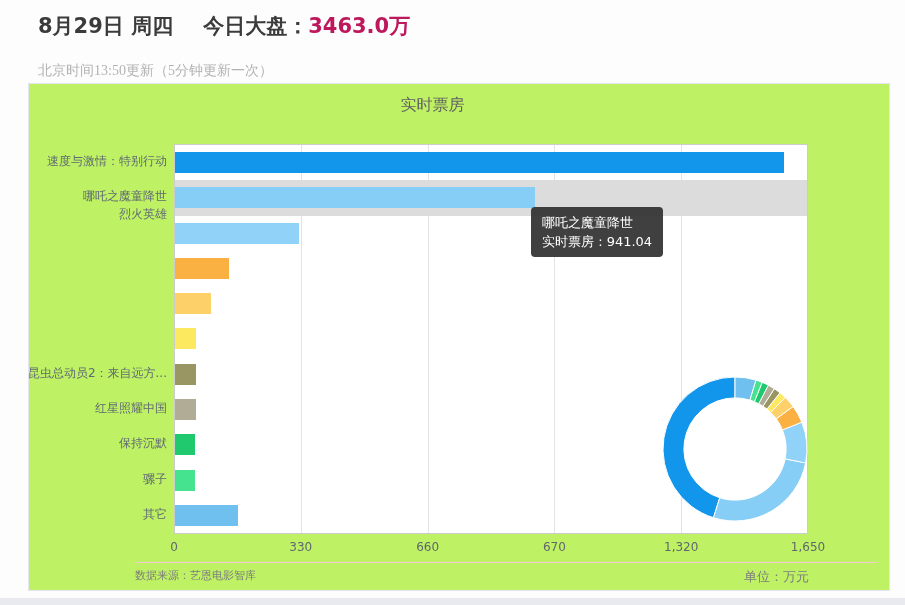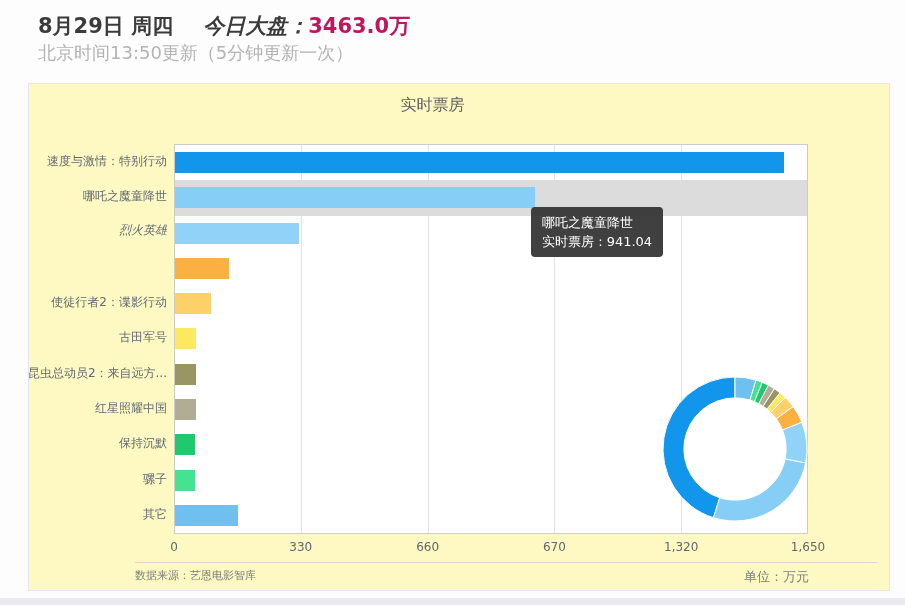--- a/index.html
+++ b/index.html
@@ -3,27 +3,27 @@
 <meta charset="utf-8">
 <style>
   html,body{margin:0;padding:0;}
   body{
     width:905px;height:605px;position:relative;overflow:hidden;
     background:#fdfdfe;
     font-family:"DejaVu Sans","Liberation Sans",sans-serif;
   }
   .header{position:absolute;left:38px;top:12px;}
   .title-line{font-size:21px;font-weight:bold;color:#3b3b3b;white-space:nowrap;}
-  .title-line .gap{margin-left:30px;font-style:italic;}
+  .title-line .gap{margin-left:30px;}
   .red-value{color:#f01414;}
-  .subtitle{margin-top:1px;font-size:18px;color:#b3b3b3;}
+  .subtitle{margin-top:22px;font-size:14px;color:#b3b3b3;font-family:Liberation Serif, serif;}
 
   .card{
     position:absolute;left:28px;top:83px;width:860px;height:506px;
-    border:1px solid #e5e5ef;background:#fef9c3;
+    border:1px solid #e5e5ef;background:#bef264;
   }
   .chart-title{
     position:absolute;top:11px;left:0;width:807px;text-align:center;
     font-size:16px;color:#616161;font-weight:500;
   }
   .labels{position:absolute;left:0;top:60px;width:138px;height:390px;}
   .cat-label{
     position:absolute;right:0;width:138px;text-align:left;
     font-size:12px;color:#606a73;white-space:nowrap;overflow:hidden;
     display:flex;align-items:center;justify-content:flex-end;
@@ -61,23 +61,21 @@
   </div>
   <div class="subtitle">北京时间13:50更新（5分钟更新一次）</div>
 </div>
 
 <div class="card">
   <div class="chart-title">实时票房</div>
 
   <div class="labels" id="labels">
       <div class="cat-label" style="top: 0px; height: 35.2727px;">速度与激情：特别行动</div>
       <div class="cat-label" style="top: 35.2727px; height: 35.2727px;">哪吒之魔童降世</div>
-      <div class="cat-label" style="top: 69px; height: 35.2727px; font-style: italic;">烈火英雄</div>
-      <div class="cat-label" style="top: 141.091px; height: 35.2727px;">使徒行者2：谍影行动</div>
-      <div class="cat-label" style="top: 176.364px; height: 35.2727px;">古田军号</div>
+      <div class="cat-label" style="top: 53px; height: 35.2727px;">烈火英雄</div>
       <div class="cat-label" style="top: 211.636px; height: 35.2727px;">昆虫总动员2：来自远方...</div>
       <div class="cat-label" style="top: 282.182px; height: 35.2727px;">保持沉默</div>
       <div class="cat-label" style="top: 246.909px; height: 35.2727px;">红星照耀中国</div>
       <div class="cat-label" style="top: 352.727px; height: 35.2727px;">其它</div>
       <div class="cat-label" style="top: 317.455px; height: 35.2727px;">骡子</div>
     </div>
   <div class="plot" id="plot">
       <div class="gridline" style="left: 20%;"></div>
       <div class="gridline" style="left: 40%;"></div>
       <div class="gridline" style="left: 60%;"></div>

